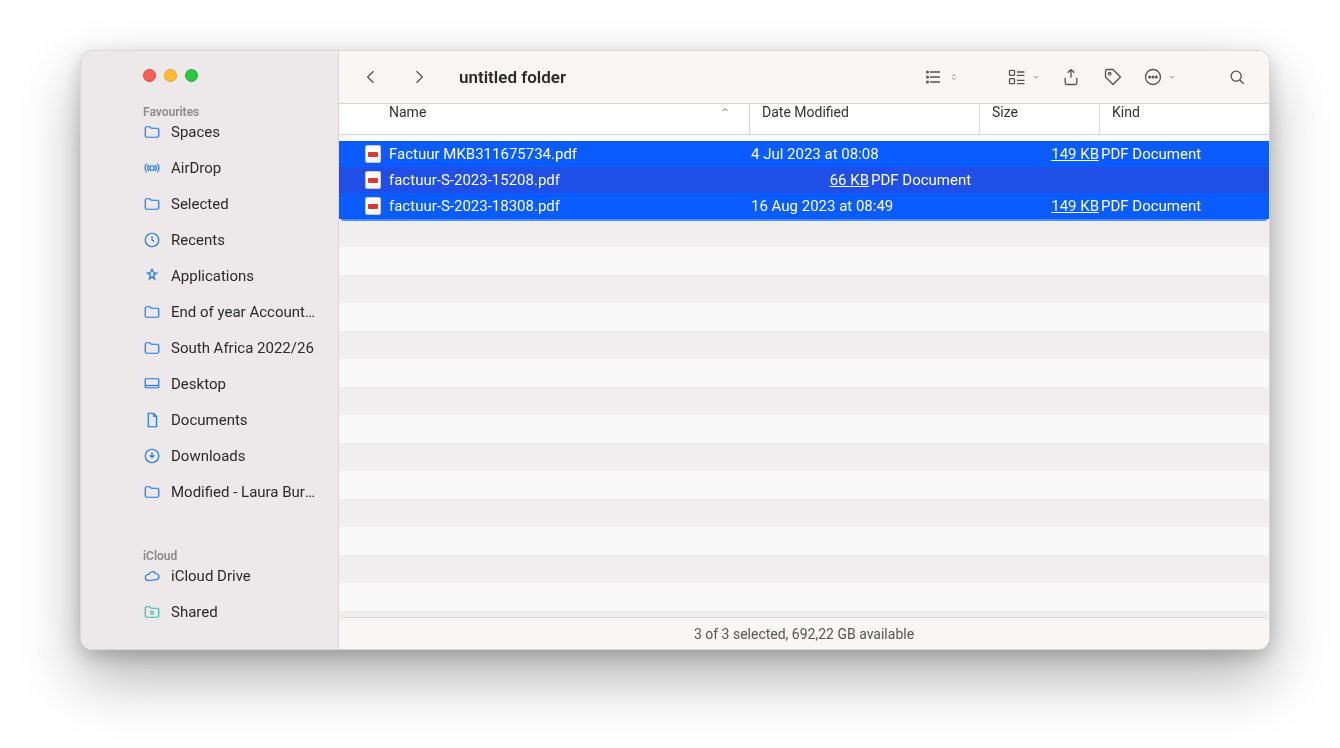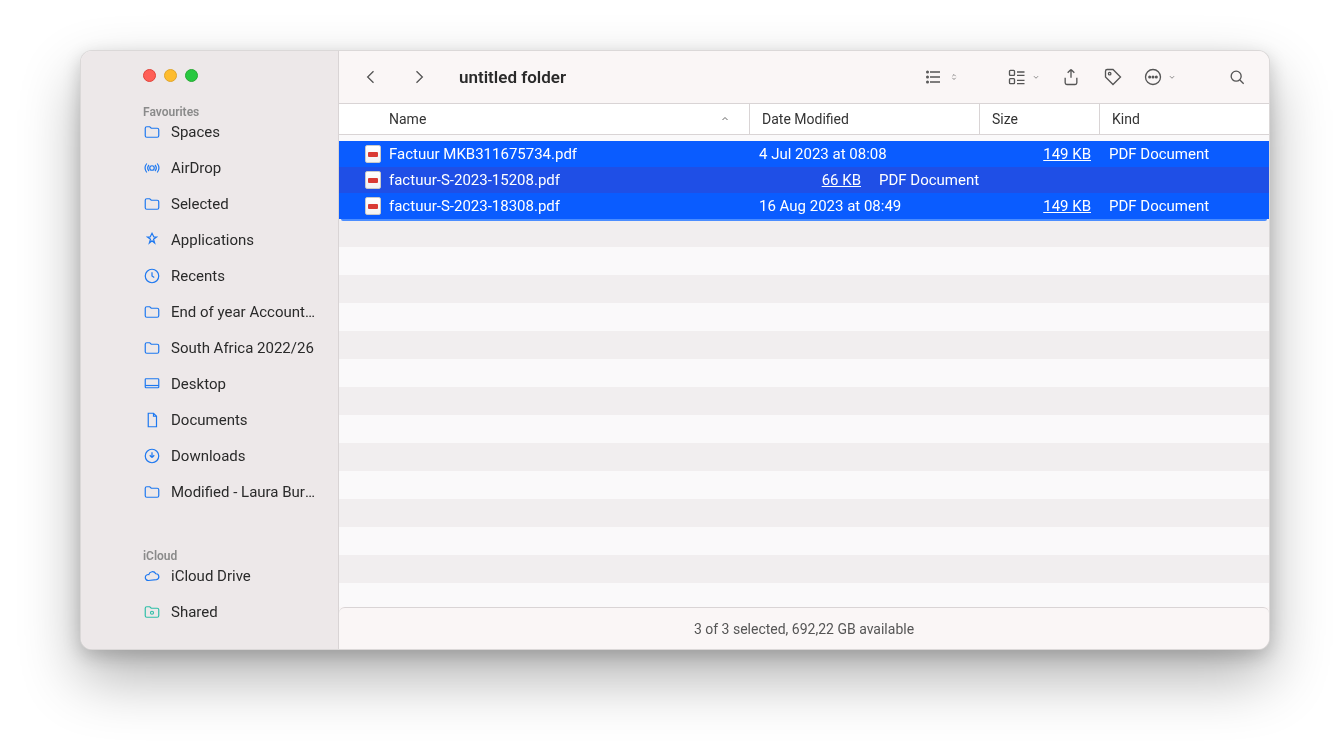--- a/index.html
+++ b/index.html
@@ -43,47 +43,47 @@
   .toolbar{height:52px;border-bottom:1px solid rgba(0,0,0,0.0);display:flex;align-items:center;padding:0 20px;gap:18px;background:var(--chrome-bg);}
   .nav-arrows{display:flex;gap:24px;align-items:center;margin-right:10px;}
   .nav-arrows svg{width:18px;height:18px;stroke:#9a9a9a;stroke-width:2.2;fill:none;}
   .title{font-size:17px;font-weight:600;color:#2a2a2a;}
   .spacer{flex:1;}
   .tool{display:flex;align-items:center;gap:4px;color:#555;cursor:default;min-width:24px;justify-content:center;}
   .tool svg{width:20px;height:20px;stroke:#555;stroke-width:1.6;fill:none;}
   .tool .caret{width:10px;height:10px;}
   
   .headers{height:32px;border-top:1px solid var(--border);border-bottom:1px solid var(--border);background:#fff;display:flex;align-items:stretch;font-size:14px;color:#333;}
-  .col-h{display:flex;align-items:center;padding:0 12px;border-right:1px solid var(--border);}
+  .col-h{display:flex;padding:0 12px;border-right:1px solid var(--border);}
   .col-h:last-child{border-right:none;}
   .col-name{flex:none;width:411px;padding-left:50px;justify-content:space-between;}
   .col-date{flex:none;width:230px;}
   .col-size{flex:none;width:120px;justify-content:flex-start;}
   .col-kind{flex:1;}
   .asc-caret{width:12px;height:12px;stroke:#555;fill:none;stroke-width:1.8;margin-right:6px;}
   
   .rows-wrap{position:relative;flex:1;overflow:hidden;}
   .stripes{position:absolute;inset:0;}
   .stripe{height:28px;}
   .stripe:nth-child(odd){background:var(--row-odd);}
   .stripe:nth-child(even){background:var(--row-even);}
   .rows{position:absolute;left:0;right:0;top:6px;display:flex;flex-direction:column;}
   .sel-box{position:absolute;left:2px;right:2px;top:6px;border:2px solid #4b8dff;border-radius:2px;pointer-events:none;height:80px;}
   .row{height:26px;display:flex;align-items:center;color:#fff;font-size:15px;}
   .row.sel-a{background:var(--selected);}
   .row.sel-b{background:var(--selected-alt);}
-  .cell{padding:0 9px;overflow:hidden;text-overflow:ellipsis;white-space:nowrap;}
+  .cell{padding:0 1px;overflow:hidden;text-overflow:ellipsis;white-space:nowrap;}
   .c-name{flex:none;width:411px;padding-left:26px;display:flex;align-items:center;gap:8px;}
   .c-date{flex:none;width:230px;}
   .c-size{flex:none;width:120px;text-align:right;text-decoration:underline;}
   .c-kind{flex:1;}
   .pdf-ico{width:16px;height:18px;flex:none;background:linear-gradient(#fff,#f3f3f3);border:1px solid #c9c9c9;border-radius:2px;position:relative;}
   .pdf-ico::after{content:"";position:absolute;left:2px;right:2px;top:6px;height:5px;background:#d93a34;border-radius:1px;}
   
-  .status{height:42px;border-top:1px solid var(--border);display:flex;align-items:center;justify-content:center;font-size:14px;color:#555;background:var(--chrome-bg);border-radius:6px;}
+  .status{height:32px;border-top:1px solid var(--border);display:flex;align-items:center;justify-content:center;font-size:14px;color:#555;background:var(--chrome-bg);border-radius:6px;}
 </style>
 </head>
 <body>
 
 <div class="stage">
   <div class="window">
 
     <div class="sidebar">
       <div class="traffic">
         <div class="dot red"></div>
@@ -107,30 +107,30 @@
           <span class="lbl">AirDrop</span>
         </div>
         <div class="sidebar-item">
           <svg viewBox="0 0 24 24">
               <path d="M3 7a2 2 0 0 1 2-2h4l2 2h8a2 2 0 0 1 2 2v8a2 2 0 0 1-2 2H5a2 2 0 0 1-2-2Z"></path>
             </svg>
           <span class="lbl">Selected</span>
         </div>
         <div class="sidebar-item">
           <svg viewBox="0 0 24 24">
-              <path d="M12 3l2.5 5H18l-4 3 1.5 5L12 13l-3.5 3L10 11 6 8h3.5Z"></path>
-            </svg>
-          <span class="lbl">Applications</span>
-        </div>
-        <div class="sidebar-item">
-          <svg viewBox="0 0 24 24">
               <circle cx="12" cy="12" r="9"></circle>
               <path d="M12 7v5l3 2"></path>
             </svg>
           <span class="lbl">Recents</span>
+        </div>
+        <div class="sidebar-item">
+          <svg viewBox="0 0 24 24">
+              <path d="M12 3l2.5 5H18l-4 3 1.5 5L12 13l-3.5 3L10 11 6 8h3.5Z"></path>
+            </svg>
+          <span class="lbl">Applications</span>
         </div>
         <div class="sidebar-item">
           <svg viewBox="0 0 24 24">
               <path d="M3 7a2 2 0 0 1 2-2h4l2 2h8a2 2 0 0 1 2 2v8a2 2 0 0 1-2 2H5a2 2 0 0 1-2-2Z"></path>
             </svg>
           <span class="lbl">End of year Accounts…</span>
         </div>
         <div class="sidebar-item">
           <svg viewBox="0 0 24 24">
               <path d="M3 7a2 2 0 0 1 2-2h4l2 2h8a2 2 0 0 1 2 2v8a2 2 0 0 1-2 2H5a2 2 0 0 1-2-2Z"></path>

